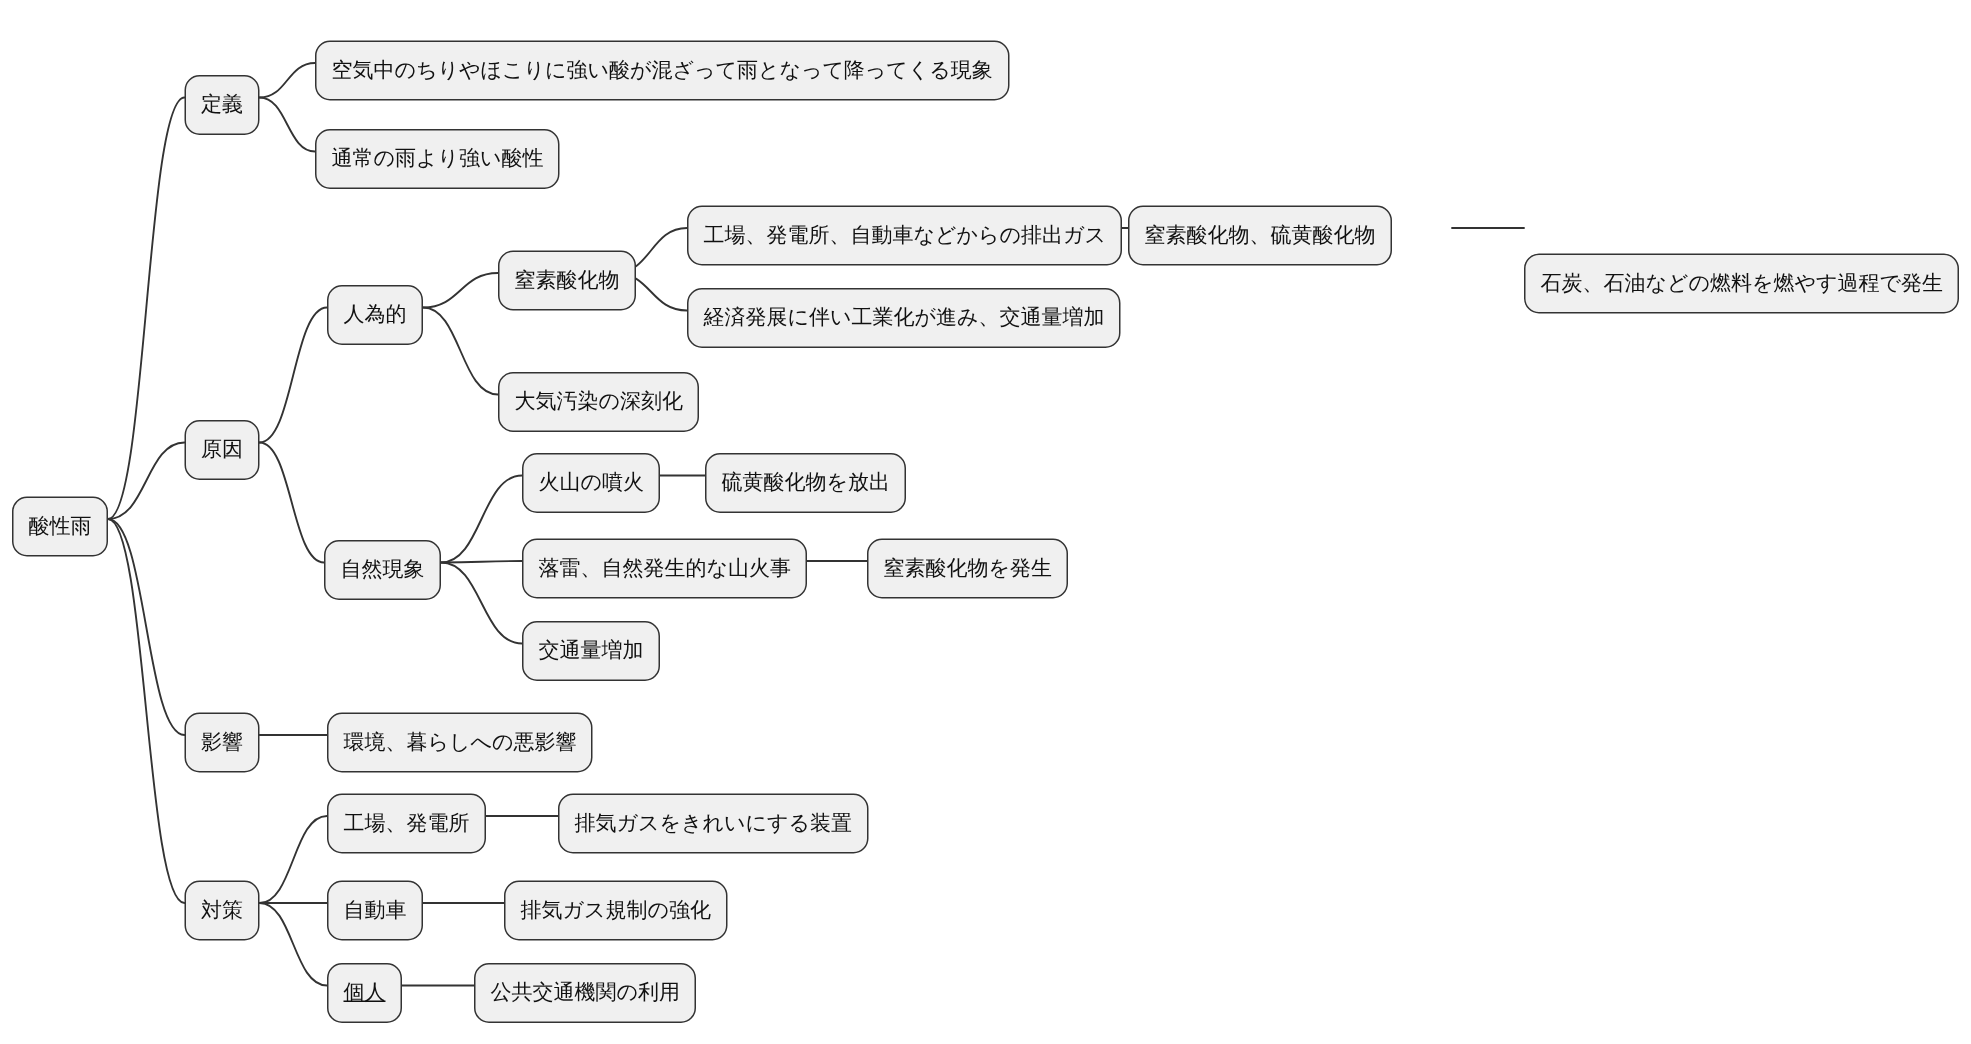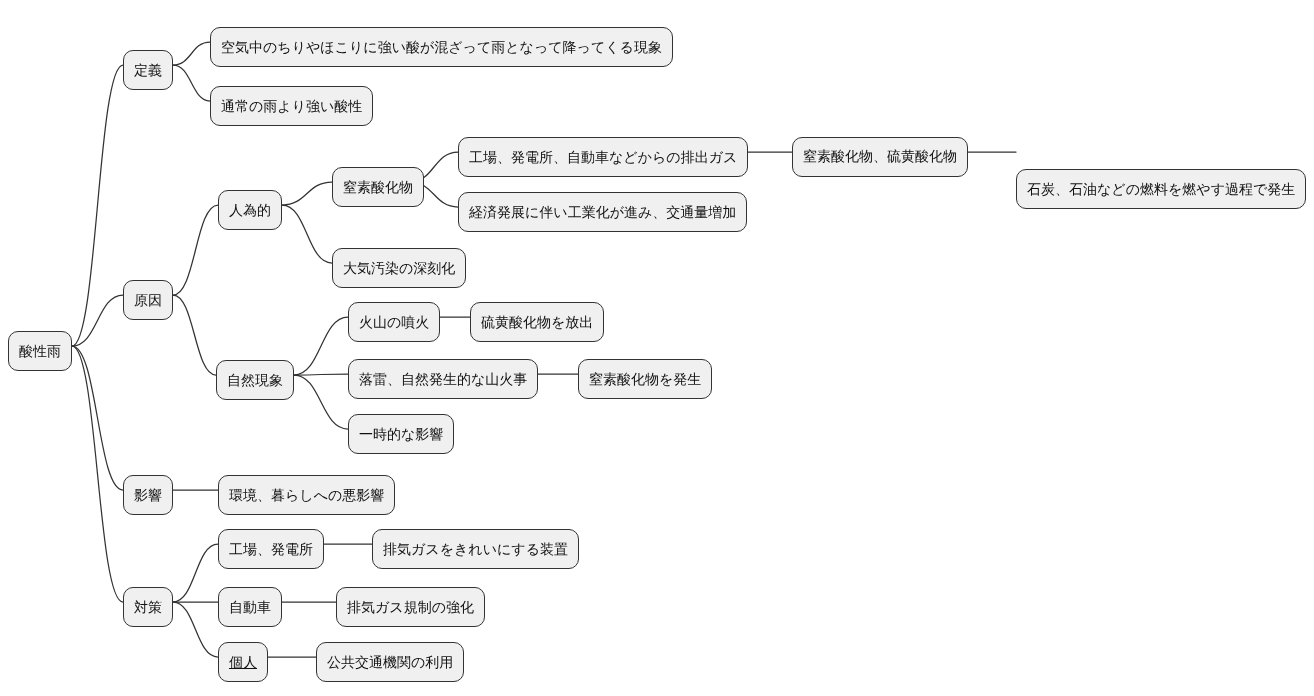--- a/index.html
+++ b/index.html
@@ -79,30 +79,30 @@
       <path d="M 268 657 C 292 657, 292 657, 316 657" class="edge"></path>
     </svg>
 <div class="node" style="left: 8px; top: 331px;">酸性雨</div>
     <div class="node" style="left: 123px; top: 50px;">定義</div>
     <div class="node" style="left: 210px; top: 27px;">空気中のちりやほこりに強い酸が混ざって雨となって降ってくる現象</div>
     <div class="node" style="left: 210px; top: 86px;">通常の雨より強い酸性</div>
     <div class="node" style="left: 123px; top: 280px;">原因</div>
     <div class="node" style="left: 218px; top: 190px;">人為的</div>
     <div class="node" style="left: 332px; top: 167px;">窒素酸化物</div>
     <div class="node" style="left: 458px; top: 137px;">工場、発電所、自動車などからの排出ガス</div>
-    <div class="node" style="left: 792px; top: 137px; font-family: Liberation Mono, monospace;">窒素酸化物、硫黄酸化物</div>
+    <div class="node" style="left: 752px; top: 137px;">窒素酸化物、硫黄酸化物</div>
     <div class="node" style="left: 1016px; top: 137px; margin-top: 32px;">石炭、石油などの燃料を燃やす過程で発生</div>
     <div class="node" style="left: 458px; top: 192px;">経済発展に伴い工業化が進み、交通量増加</div>
     <div class="node" style="left: 332px; top: 248px;">大気汚染の深刻化</div>
     <div class="node" style="left: 216px; top: 360px;">自然現象</div>
     <div class="node" style="left: 348px; top: 302px;">火山の噴火</div>
     <div class="node" style="left: 470px; top: 302px;">硫黄酸化物を放出</div>
     <div class="node" style="left: 348px; top: 359px;">落雷、自然発生的な山火事</div>
     <div class="node" style="left: 578px; top: 359px;">窒素酸化物を発生</div>
-    <div class="node" style="left: 348px; top: 414px;">一時的な影響</div>
+    <div class="node" style="left: 348px; top: 414px;">交通量増加</div>
     <div class="node" style="left: 123px; top: 475px;">影響</div>
     <div class="node" style="left: 218px; top: 475px;">環境、暮らしへの悪影響</div>
     <div class="node" style="left: 123px; top: 587px;">対策</div>
     <div class="node" style="left: 218px; top: 529px;">工場、発電所</div>
     <div class="node" style="left: 372px; top: 529px;">排気ガスをきれいにする装置</div>
     <div class="node" style="left: 218px; top: 587px;">自動車</div>
     <div class="node" style="left: 336px; top: 587px;">排気ガス規制の強化</div>
     <div class="node" style="left: 218px; top: 642px; text-decoration: underline;">個人</div>
     <div class="node" style="left: 316px; top: 642px;">公共交通機関の利用</div>
   </div>

